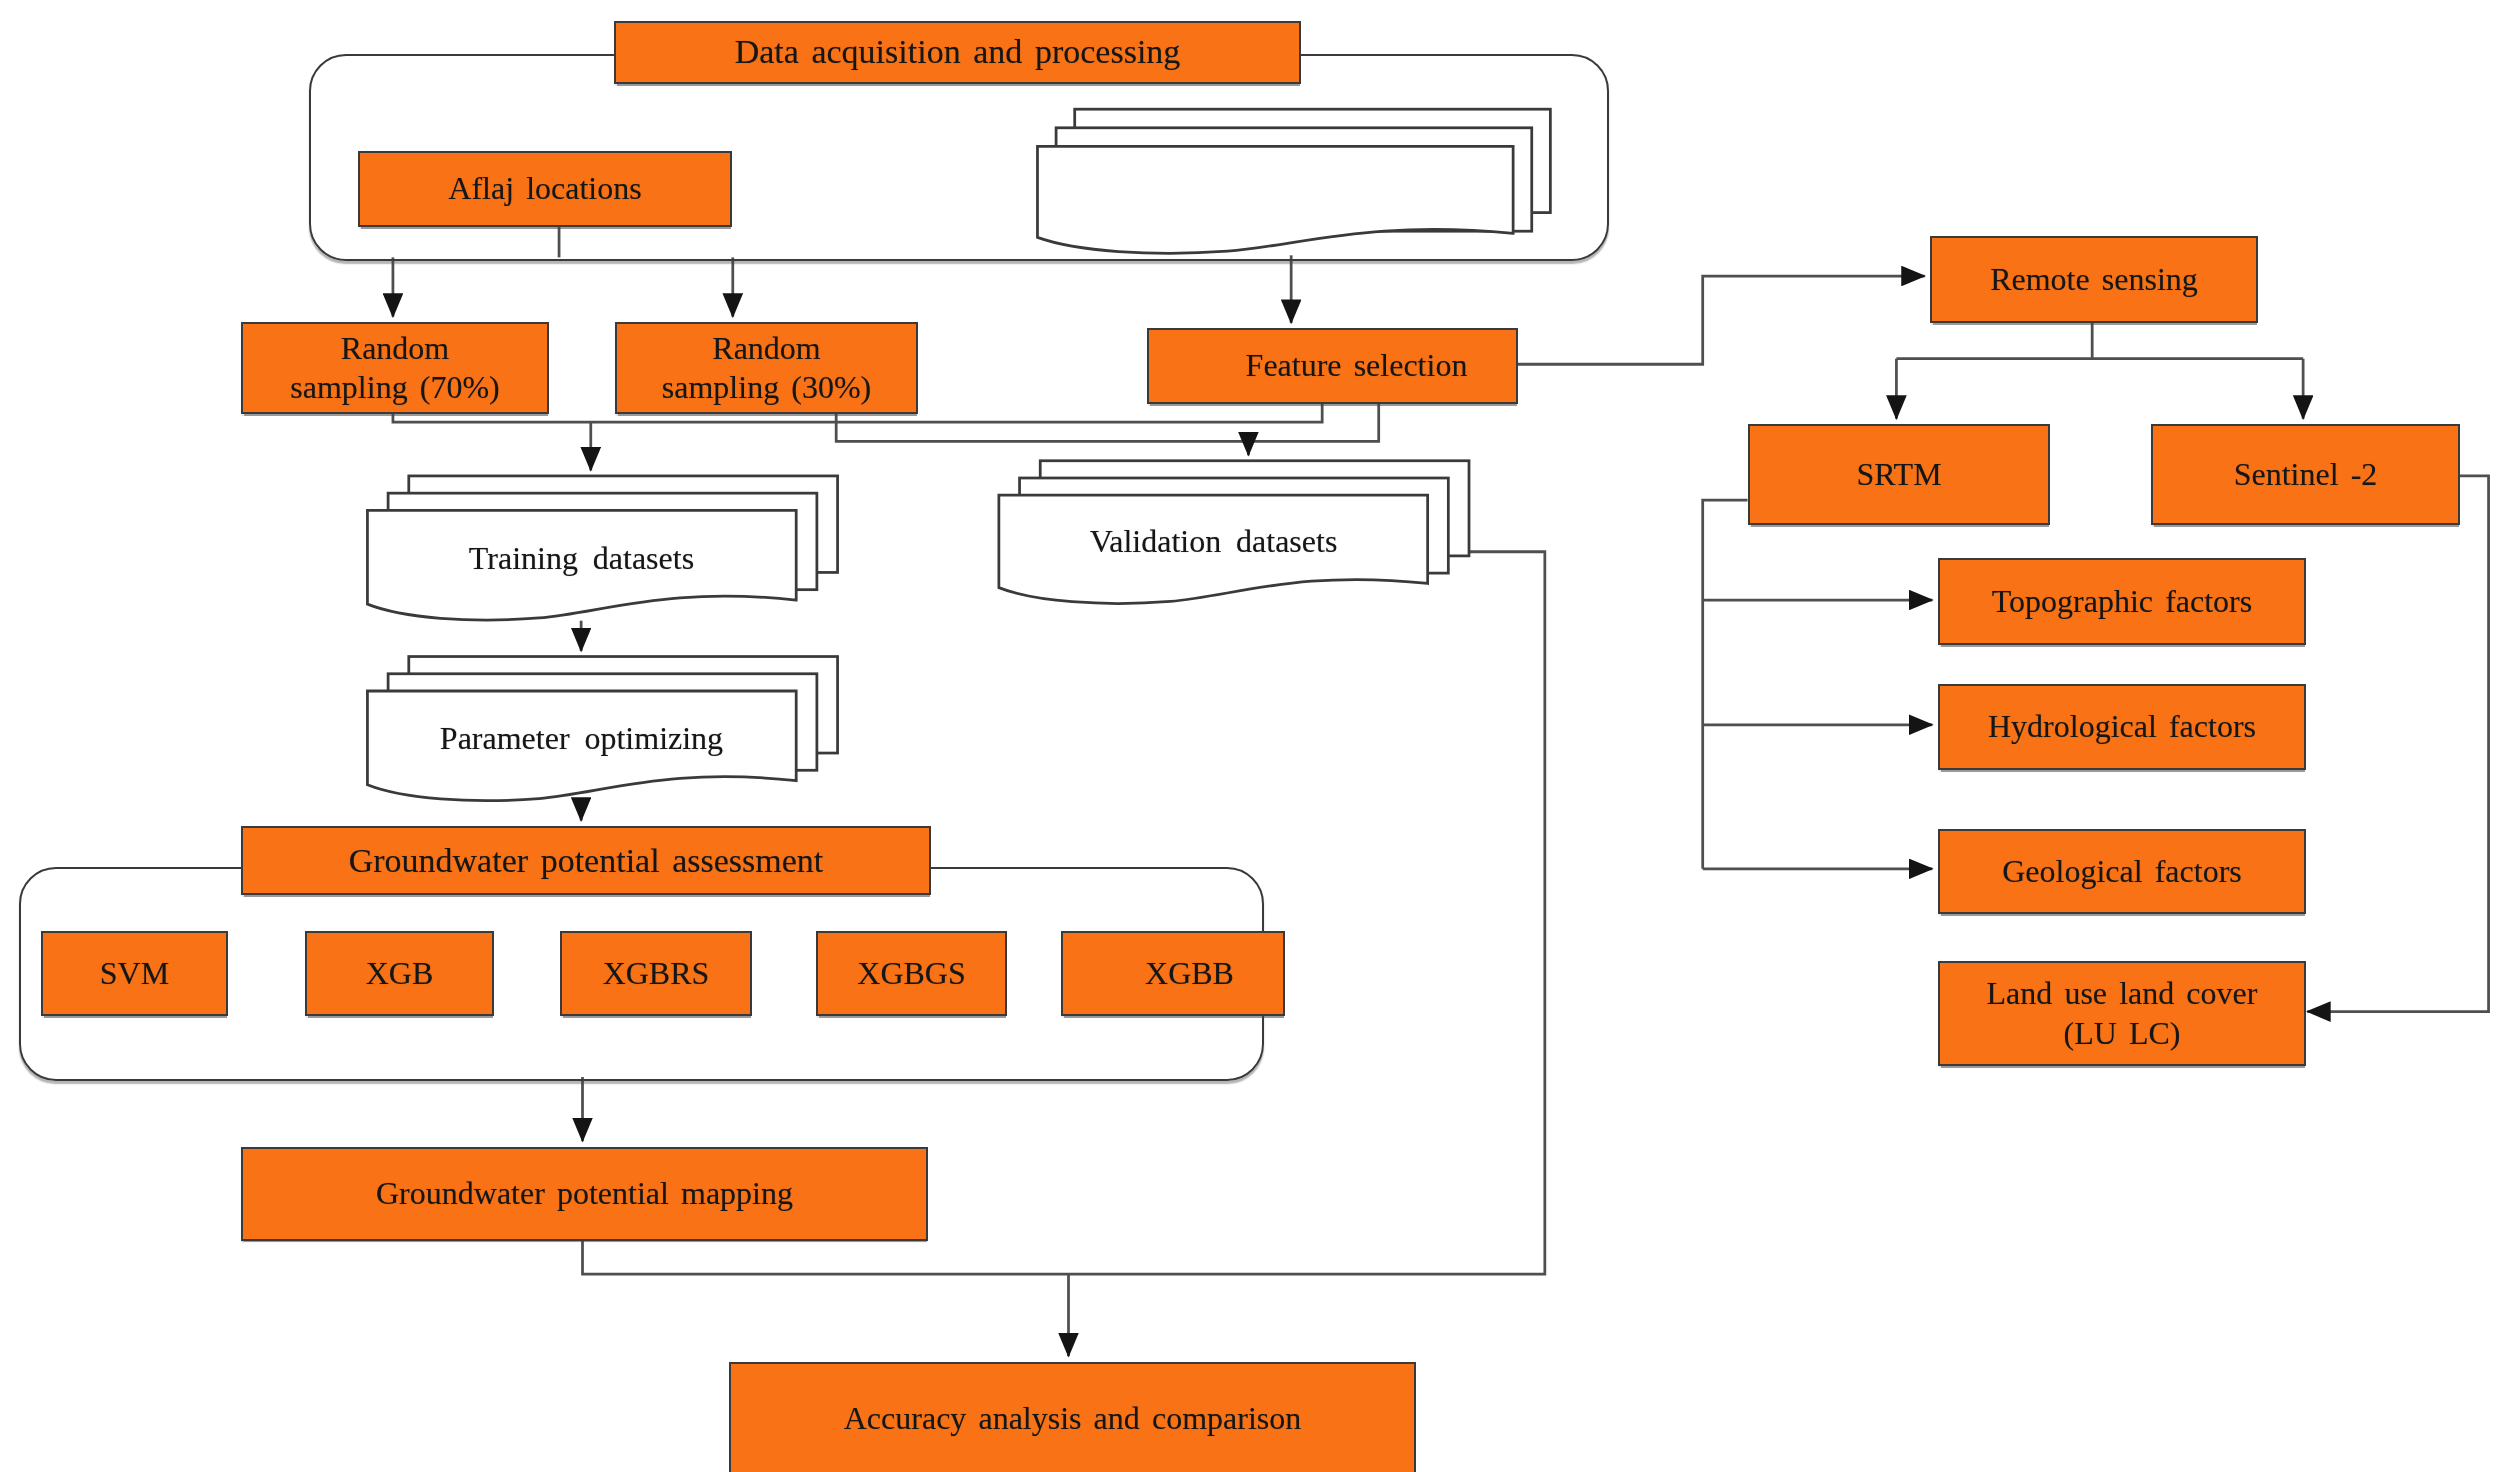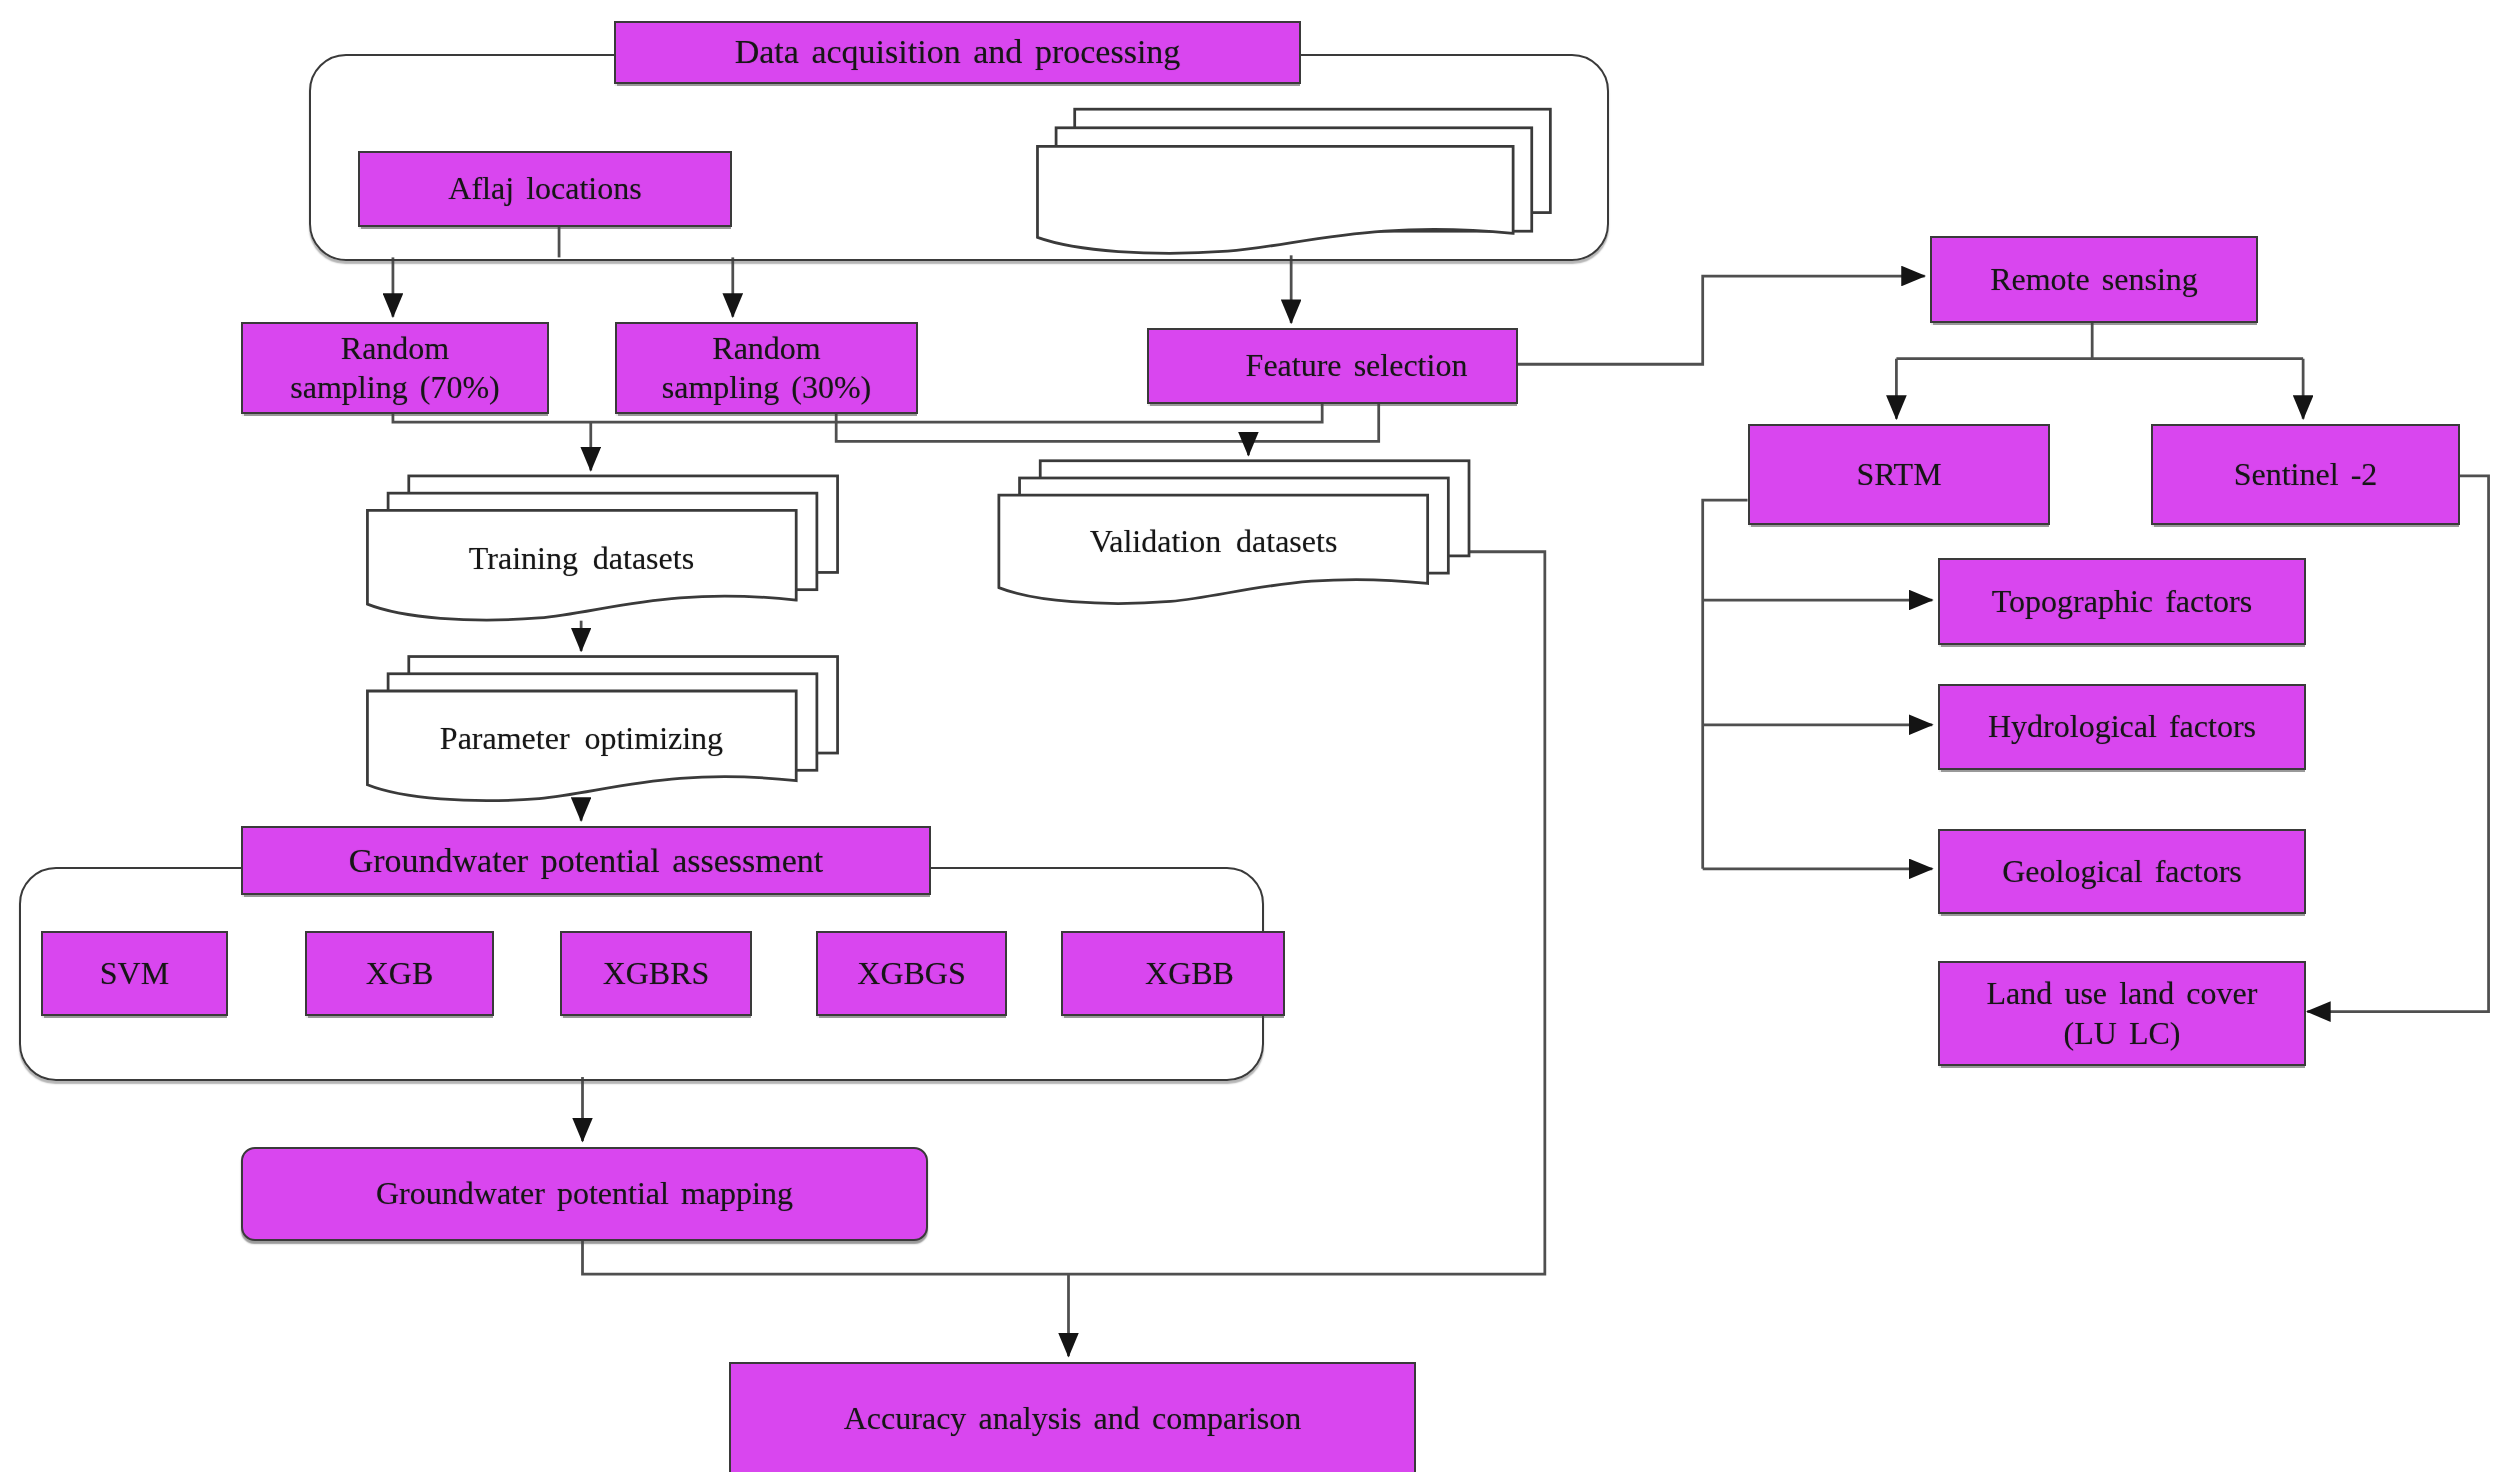--- a/index.html
+++ b/index.html
@@ -1,20 +1,20 @@
 <!DOCTYPE html>
 <html style="font-size:11px"><head>
 <meta charset="utf-8">
 <style>
   html,body{margin:0;padding:0;background:#ffffff;}
   body{width:2512px;height:1473px;position:relative;
        font-family:"Liberation Serif","DejaVu Serif",serif;}
   #canvas{position:absolute;left:0;top:0;width:2512px;height:1473px;background:#fff;overflow:hidden;}
   #wires{position:absolute;left:0;top:0;z-index:0;}
-  .box{position:absolute;z-index:2;background:#d946ef;border:2.8px solid #3a3a3a;
+  .box{position:absolute;z-index:2;background:#f97316;border:2.8px solid #3a3a3a;
        display:flex;align-items:center;justify-content:center;text-align:center;
        font-size:32px;color:#161616;line-height:1.22;white-space:pre-line;
        word-spacing:4.1px;box-shadow:0 2.8px 1.4px -0.7px rgba(70,70,70,.55);
        text-shadow:0 0 1px rgba(40,40,40,.45);}
   .title{font-size:34px;}
   .container{position:absolute;z-index:1;background:transparent;border:2.8px solid #3a3a3a;
        border-radius:37px;box-shadow:0 2.8px 1.4px -0.7px rgba(70,70,70,.4);}
   .doc-label{position:absolute;z-index:2;display:flex;align-items:center;justify-content:center;
        text-align:center;font-size:32px;color:#161616;line-height:1.22;white-space:pre-line;
        word-spacing:6.9px;text-shadow:0 0 1px rgba(40,40,40,.45);}
@@ -104,21 +104,21 @@
   <div class="doc-label" style="left:999px;top:496px;width:429px;height:91px;">Validation  datasets</div>
   <div class="doc-label" style="left:367px;top:692px;width:429px;height:93px;">Parameter optimizing</div>
 
   <div class="box title" style="left:241px;top:826px;width:686px;height:65px;">Groundwater  potential  assessment</div>
   <div class="box" style="left:41px;top:931px;width:183px;height:81px;">SVM</div>
   <div class="box" style="left:305px;top:931px;width:185px;height:81px;">XGB</div>
   <div class="box" style="left:560px;top:931px;width:188px;height:81px;">XGBRS</div>
   <div class="box" style="left:816px;top:931px;width:187px;height:81px;">XGBGS</div>
   <div class="box" style="left:1061px;top:931px;width:187px;height:81px;padding-left:33px;">XGBB</div>
 
-  <div class="box" style="left:241px;top:1147px;width:683px;height:90px;border-radius:14px;">Groundwater  potential  mapping</div>
+  <div class="box" style="left:241px;top:1147px;width:683px;height:90px;">Groundwater  potential  mapping</div>
   <div class="box" style="left:729px;top:1362px;width:683px;height:109px;">Accuracy  analysis  and  comparison</div>
 
   <div class="box" style="left:1930px;top:236px;width:324px;height:83px;">Remote sensing</div>
   <div class="box" style="left:1748px;top:424px;width:298px;height:97px;">SRTM</div>
   <div class="box" style="left:2151px;top:424px;width:305px;height:97px;">Sentinel -2</div>
   <div class="box" style="left:1938px;top:558px;width:364px;height:83px;">Topographic  factors</div>
   <div class="box" style="left:1938px;top:684px;width:364px;height:82px;">Hydrological  factors</div>
   <div class="box" style="left:1938px;top:961px;width:364px;height:101px;">Land use land  cover
 (LU LC)</div>
   <div class="box" style="left:1938px;top:829px;width:364px;height:81px;">Geological  factors</div>

